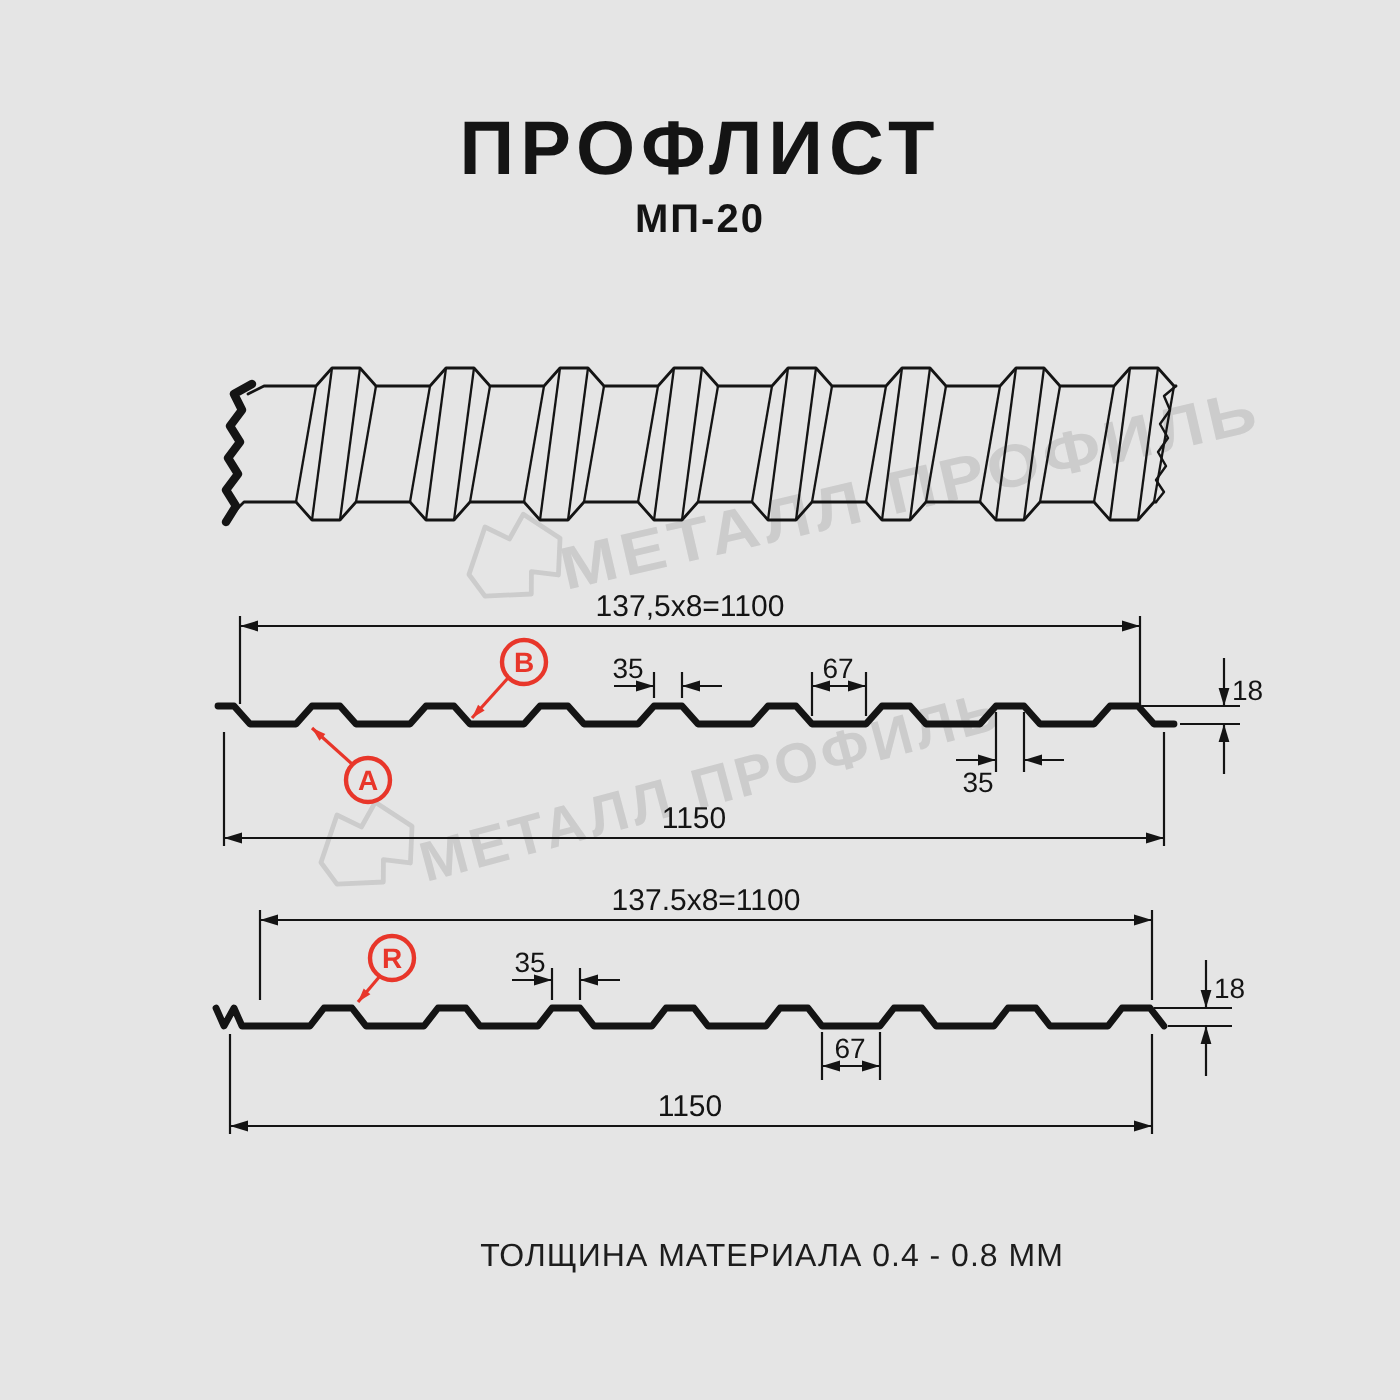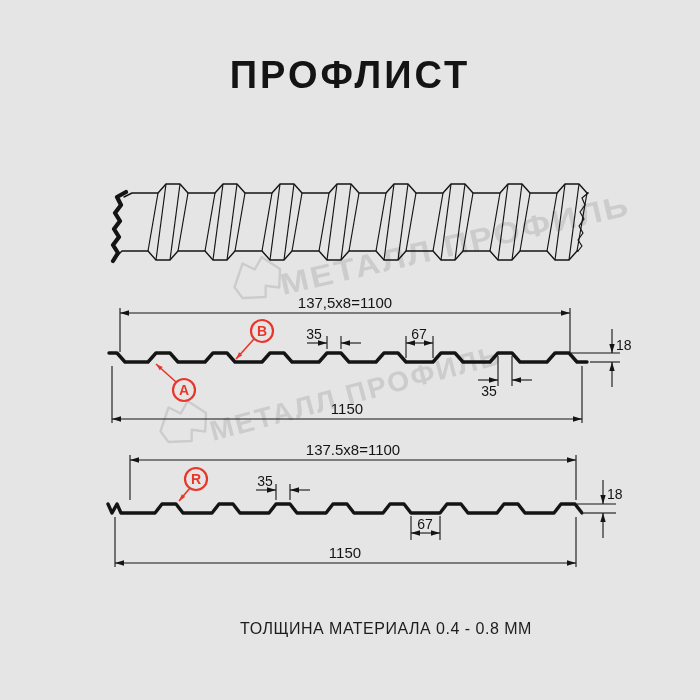--- a/index.html
+++ b/index.html
@@ -12,20 +12,21 @@
   .footer{position:absolute;top:620px;left:0;width:700px;text-align:center;
           font-size:16px;font-weight:500;letter-spacing:0.5px;color:#1d1d1d;padding-left:36px;}
   svg{position:absolute;top:0;left:0;}
   svg text{font-family:"Liberation Sans",sans-serif;}
 </style>
 </head>
 <body>
 
 <div class="canvas">
   <div class="title">ПРОФЛИСТ</div>
+  <div class="subtitle">МП-20</div>
   <svg id="svg" width="700" height="700" viewBox="0 0 700 700">
       <g opacity="0.85">
         <g transform="translate(228,262) rotate(-10)">
           <polygon points="2,26 14,4 25,12 34,1 50,16 46,34 33,30 31,41 8,38" stroke="#c8c8c8" stroke-width="2.4" fill="none" stroke-linejoin="round"></polygon>
         </g>
         <text x="0" y="0" font-size="30" text-anchor="start" fill="#c8c8c8" font-weight="700" letter-spacing="2" textLength="358" lengthAdjust="spacingAndGlyphs" transform="translate(283,295) rotate(-13)">МЕТАЛЛ ПРОФИЛЬ</text>
       </g>
       <g opacity="0.85">
         <g transform="translate(154,406) rotate(-10)">
           <polygon points="2,26 14,4 25,12 34,1 50,16 46,34 33,30 31,41 8,38" stroke="#c8c8c8" stroke-width="2.4" fill="none" stroke-linejoin="round"></polygon>

